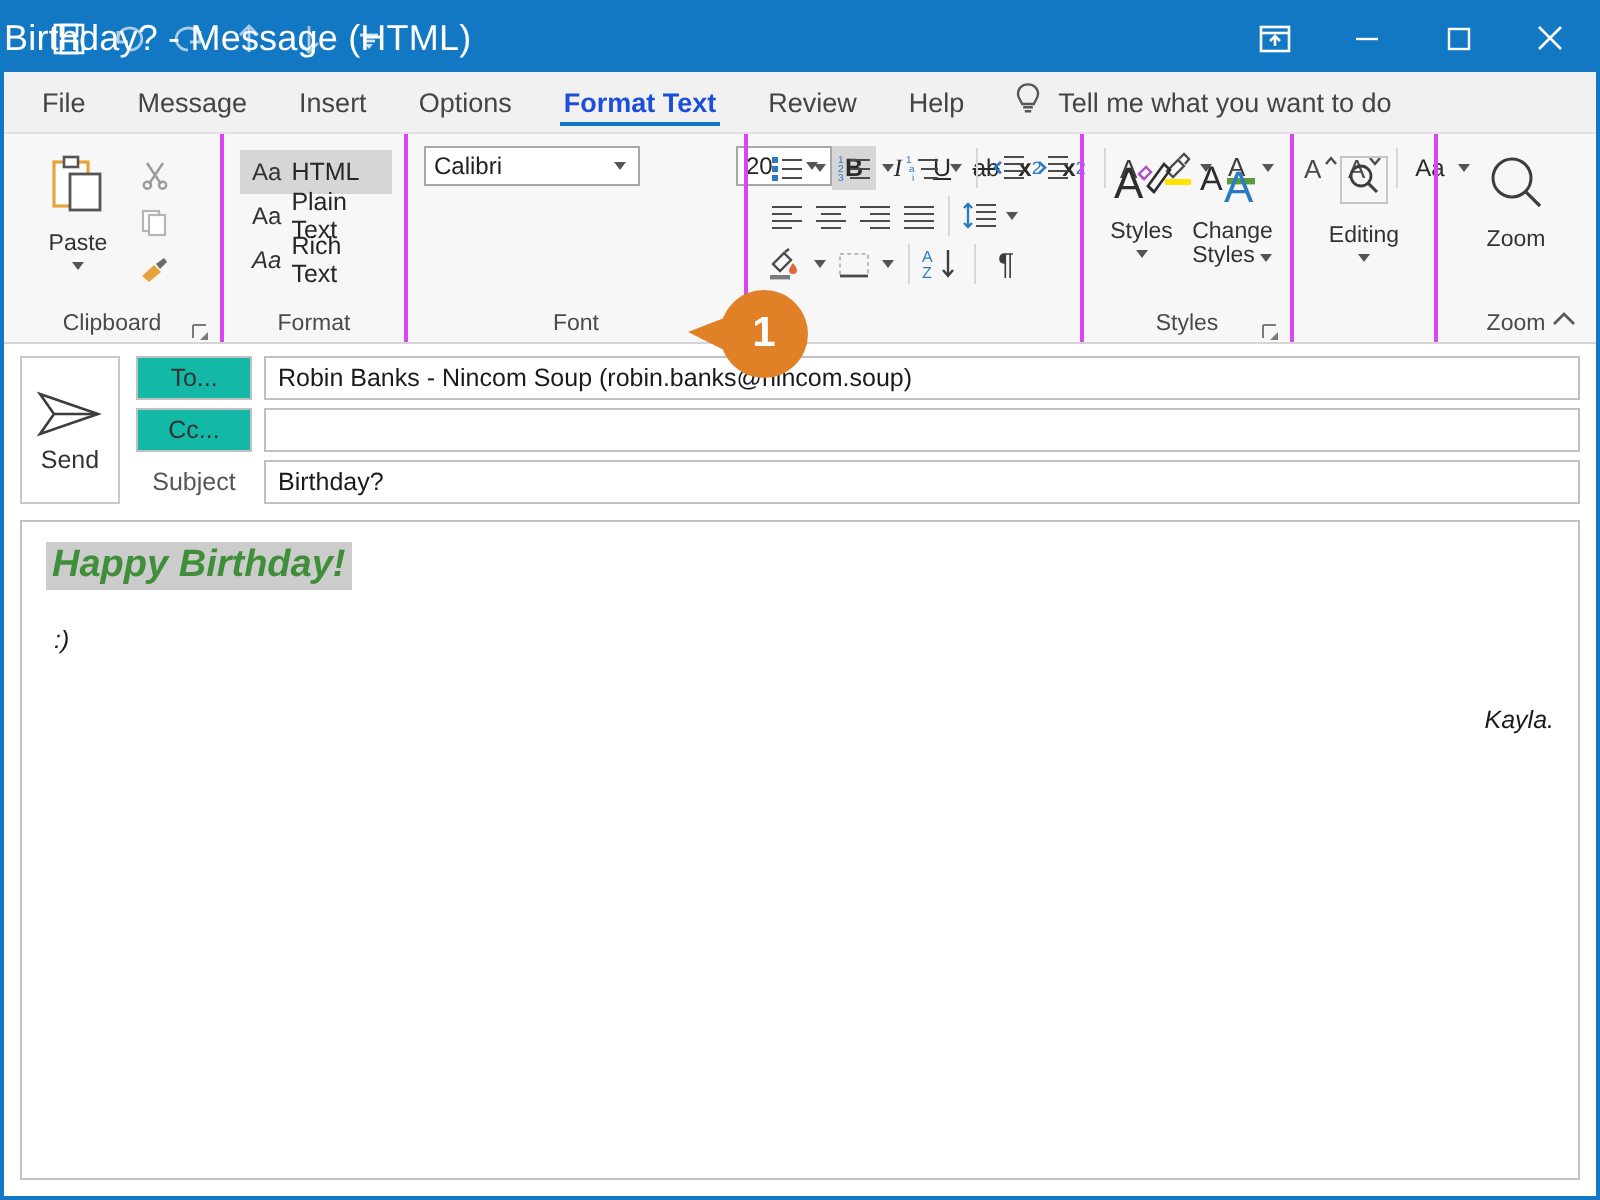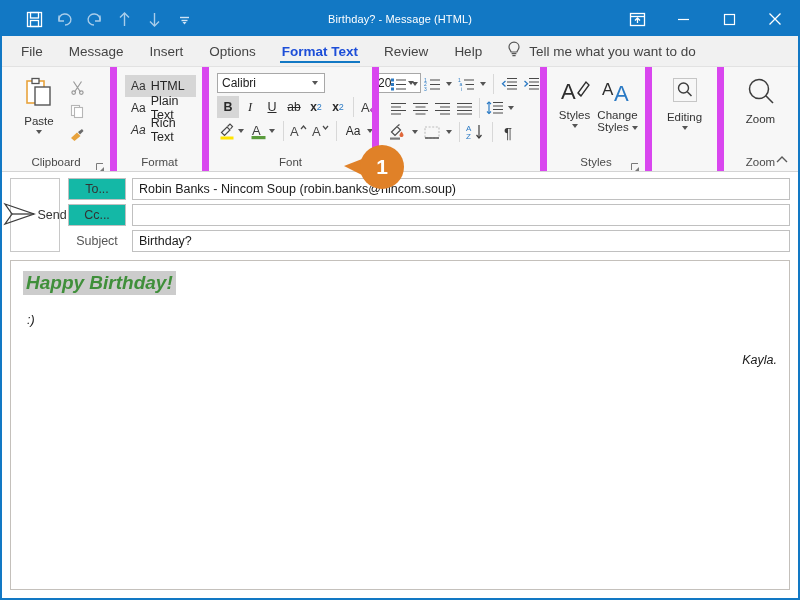--- a/index.html
+++ b/index.html
@@ -29,22 +29,21 @@
   }
   .qat { display: flex; align-items: center; padding-left: 18px; gap: 2px; }
   .qat-btn {
     width: 28px; height: 28px;
     display: flex; align-items: center; justify-content: center;
   }
   .qat-btn svg { display: block; }
   .title-text {
     position: absolute;
     left: 0; right: 0;
-    text-align: center;
-    font-size: 11px;
+    font-size: 18px;
     letter-spacing: .1px;
     pointer-events: none;
   }
   .win-ctrls {
     margin-left: auto;
     display: flex; align-items: center;
     height: 34px;
     position: relative; z-index: 2;
   }
   .win-btn {
@@ -88,21 +87,21 @@
     display: flex; align-items: stretch;
     flex: 0 0 auto;
     position: relative;
   }
   .group {
     display: flex; flex-direction: column;
     position: relative;
     padding: 4px 0 0 0;
     box-sizing: border-box;
   }
-  .group + .group { border-left: 7px solid #d946ef; }
+  .group + .group { border-left: 2px solid #d946ef; }
   .group-body {
     flex: 1 1 auto;
     display: flex; align-items: flex-start;
     padding: 2px 6px 0 6px;
   }
   .group-label {
     height: 17px; line-height: 17px;
     text-align: center;
     font-size: 11.5px; color: #4a4a4a;
     position: relative;
@@ -153,21 +152,21 @@
     flex: 1 1 auto;
     background: #ffffff;
     display: flex; flex-direction: column;
     padding: 6px 8px 8px 8px;
     box-sizing: border-box;
     overflow: hidden;
   }
   .hdr-area { display: flex; align-items: stretch; }
   .send-box {
     width: 48px; border: 1px solid #c8c8c8; background: #fff;
-    display: flex; flex-direction: row; align-items: center; justify-content: center;
+    display: flex; flex-direction: column; align-items: center; justify-content: center;
     font-size: 12.5px; color: #333;
     margin-right: 8px;
   }
   .fields { flex: 1 1 auto; display: flex; flex-direction: column; gap: 4px; }
   .field-row { display: flex; align-items: center; height: 22px; }
   .fbtn {
     width: 58px; height: 22px;
     border: 1px solid #c0c0c0; background: #14b8a6;
     display: flex; align-items: center; justify-content: center;
     font-size: 12.5px; color: #333; box-sizing: border-box;
@@ -400,21 +399,21 @@
             <span>Rich Text</span>
           </div>
         </div>
       </div>
       <div class="group-label">
         <span>Format</span>
       </div>
     </div>
 
     <div class="group" style="width:170px;">
-      <div class="group-body" style="flex-direction:column;padding-left:8px;">
+      <div class="group-body" style="flex-direction:row;padding-left:8px;">
         <div class="row" style="gap:4px;margin-bottom:3px;">
           <div class="combo" style="width:108px;">
             <span class="val">Calibri</span>
             <span class="car"></span>
           </div>
           <div class="combo" style="width:48px;margin-left:44px;">
             <span class="val">20</span>
             <span class="car"></span>
           </div>
         </div>

